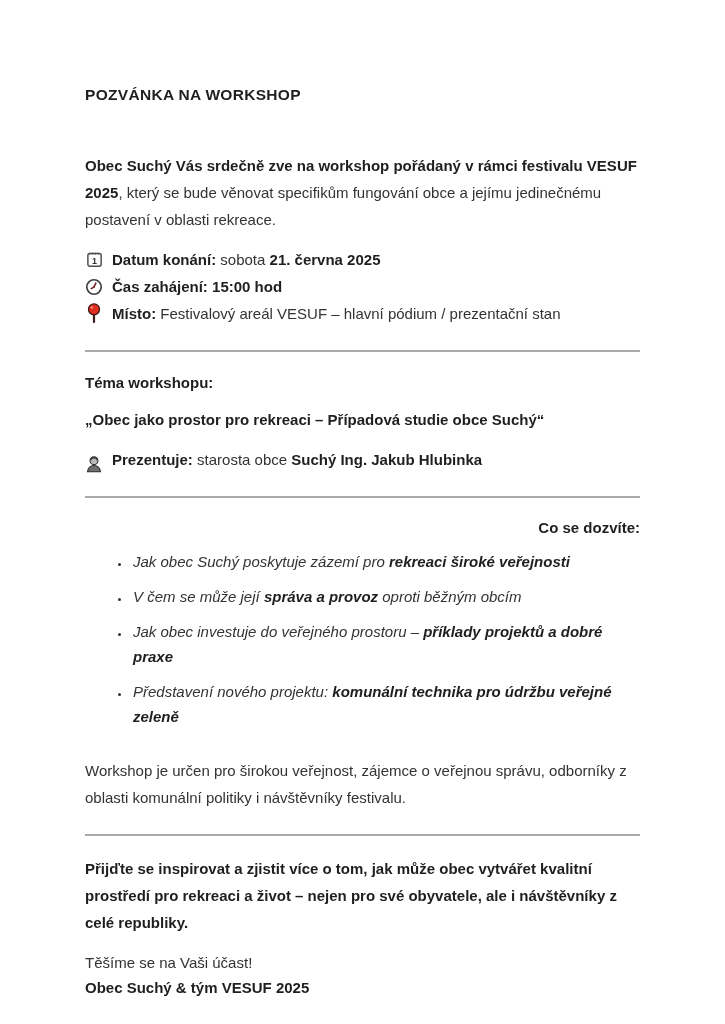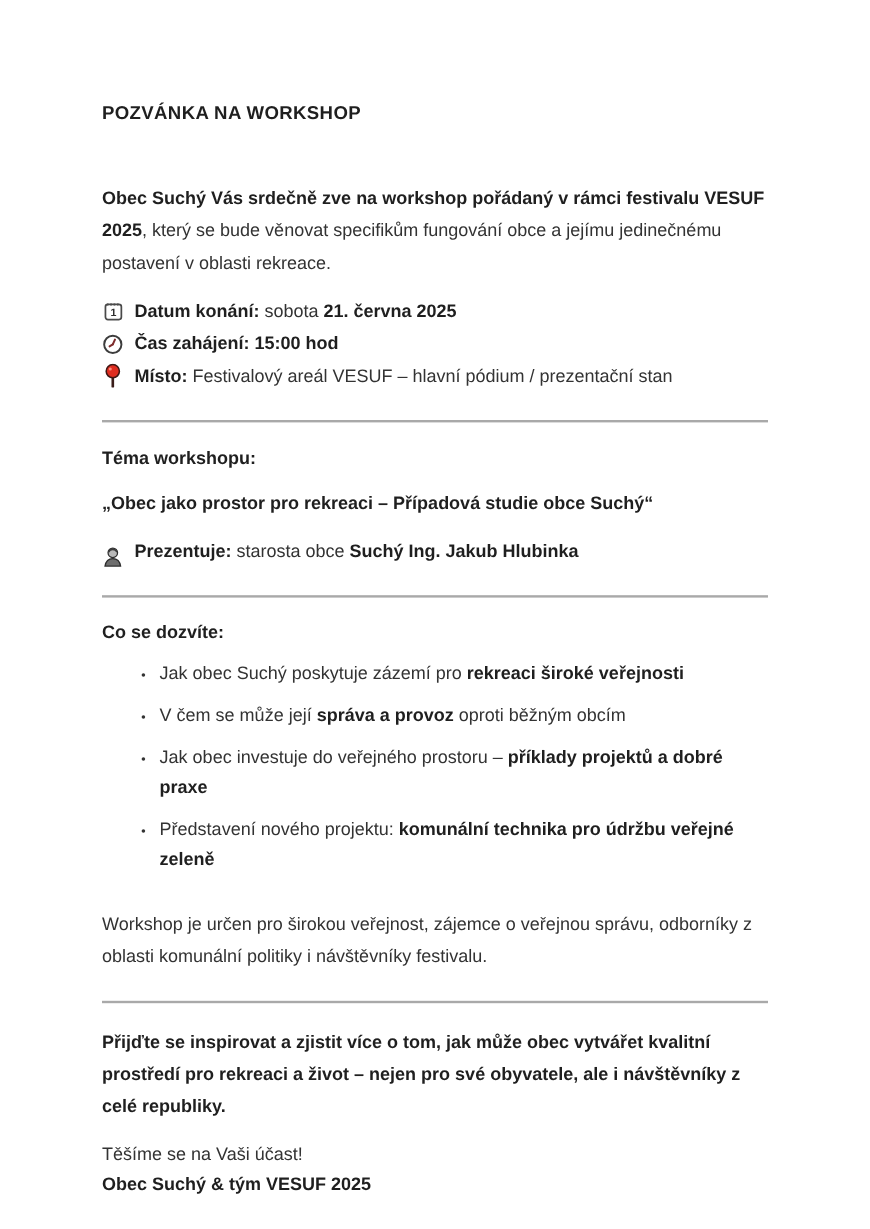--- a/index.html
+++ b/index.html
@@ -56,26 +56,27 @@
   }
   .quote{
     font-weight:700;color:var(--bold-text);
     margin:0 0 15px 0;line-height:22px;
   }
   .presenter-line{
     display:flex;align-items:flex-end;gap:9px;line-height:27px;margin-bottom:0;
   }
   .agenda-heading{
     font-weight:700;color:var(--bold-text);
-    margin:19px 0 5px 0;line-height:22px;
+    margin:19px 0 5px 0;line-height:22px;text-align:right;
   }
   ul.agenda{
     margin:0 0 28px 0;
     padding:0 0 0 46px;
     list-style:disc;
+    font-style:italic;
   }
   ul.agenda li{
     margin:10px 0;
     line-height:25px;
     padding-left:2px;
   }
   ul.agenda li::marker{font-size:11px;color:var(--text);}
   .audience{line-height:27px;}
   .invitation{
     font-weight:700;color:var(--bold-text);

